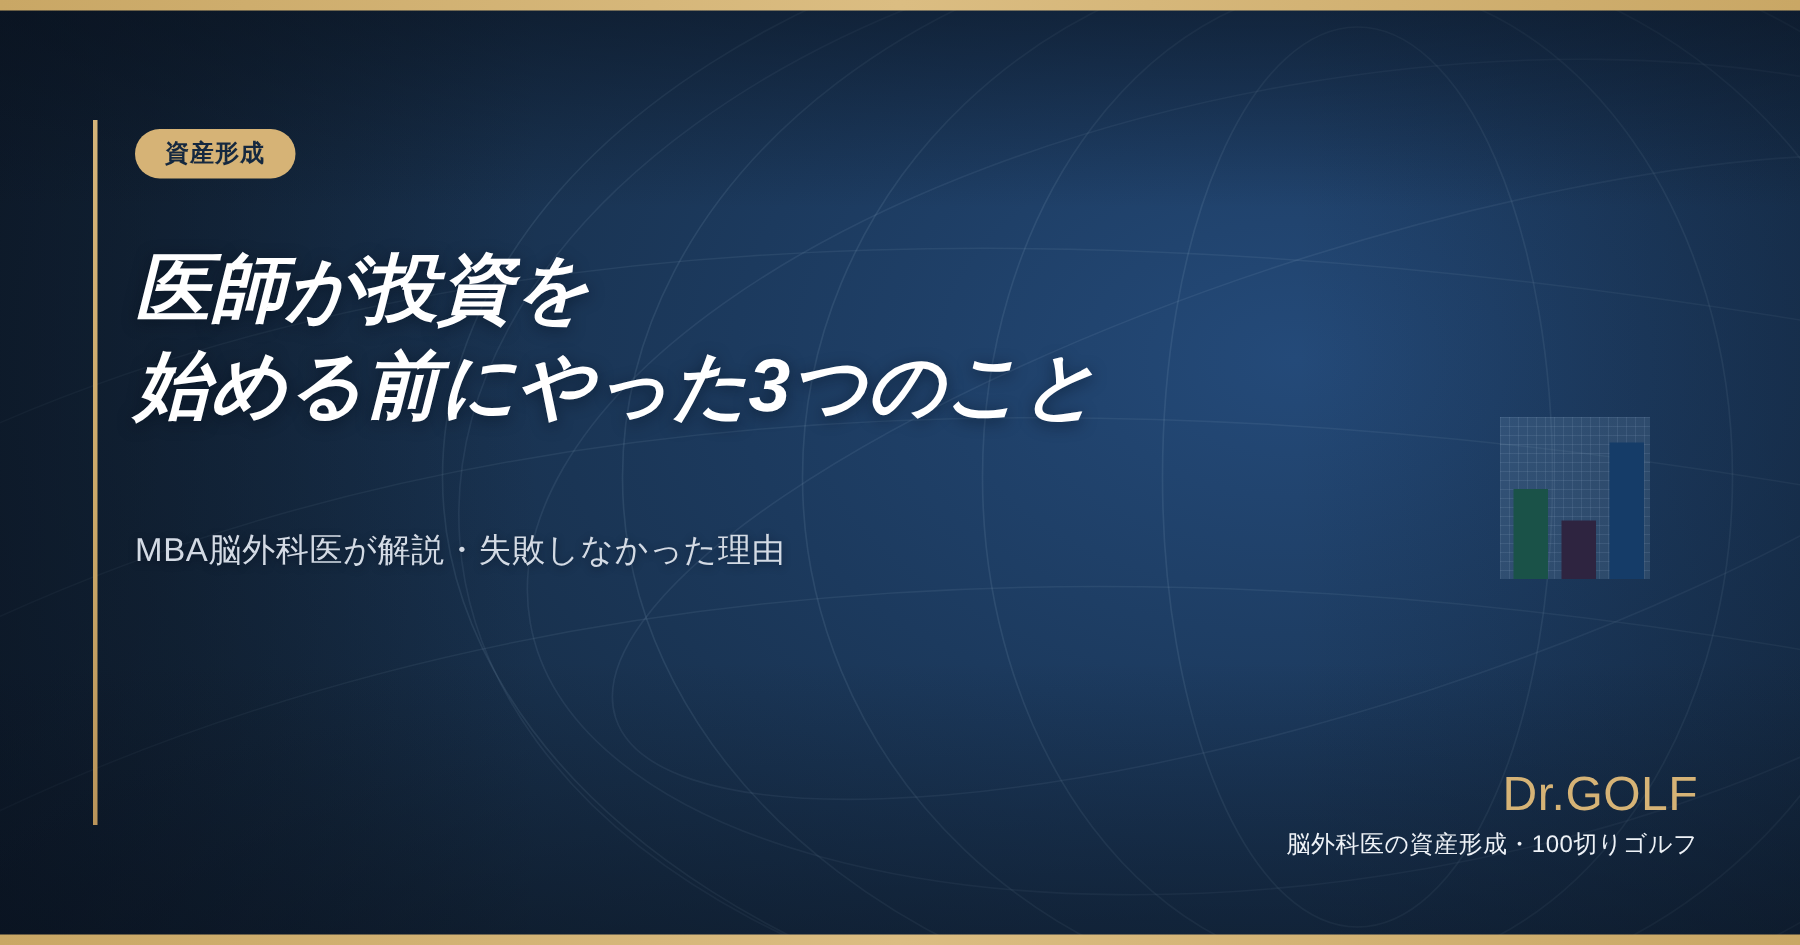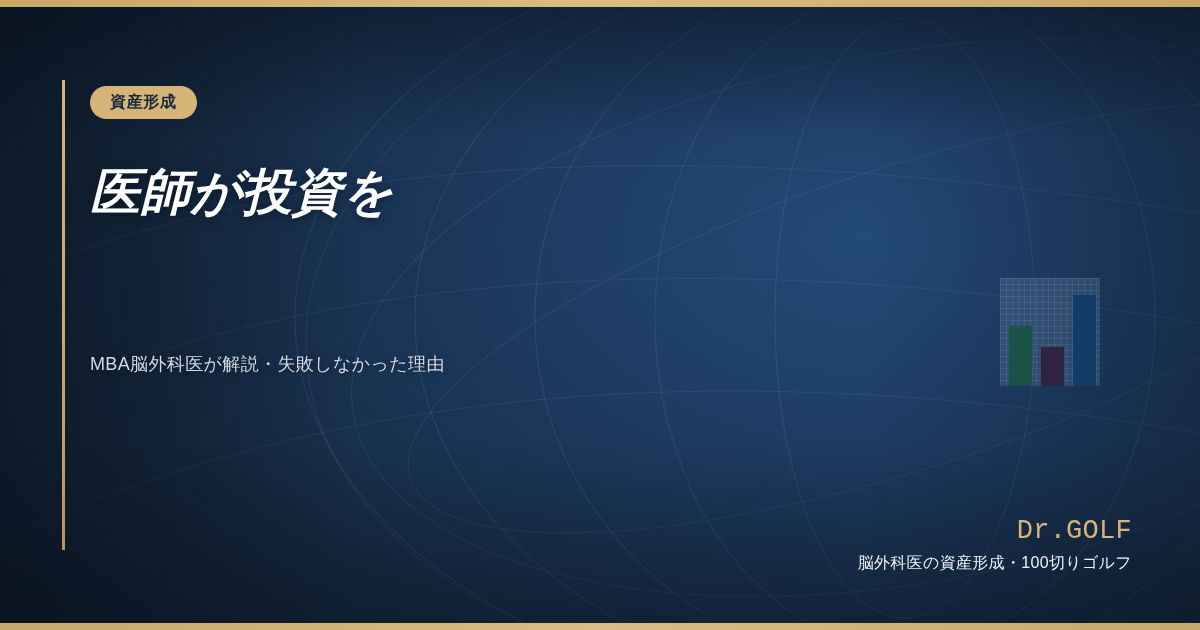--- a/index.html
+++ b/index.html
@@ -92,21 +92,21 @@
     text-shadow: 0 2px 10px rgba(4,12,24,0.50);
     white-space: nowrap;
   }
 
   
   .subtitle {
     position: absolute;
     left: 90px;
     top: 352px;
     color: #d3dae4;
-    font-size: 18px;
+    font-size: 22px;
     font-weight: normal;
     letter-spacing: 0.02em;
     white-space: nowrap;
     text-shadow: 0 1px 6px rgba(4,12,24,0.45);
   }
 
   
   .chart-deco {
     position: absolute;
     left: 1000px;
@@ -130,22 +130,22 @@
 
   
   .brand {
     position: absolute;
     right: 68px;
     bottom: 56px;
     text-align: right;
   }
   .brand-name {
     color: #d6b376;
-    font-family: Liberation Mono, monospace;
-    font-size: 27px;
+    font-family: Liberation Sans, sans-serif;
+    font-size: 32px;
     letter-spacing: 0.01em;
     line-height: 1.1;
     white-space: nowrap;
   }
   .brand-tagline {
     margin-top: 6px;
     color: #eef2f7;
     font-size: 16px;
     letter-spacing: 0.02em;
     white-space: nowrap;
@@ -186,20 +186,21 @@
   <div class="edge-bar edge-bottom"></div>
 
   <div class="accent-rule"></div>
 
   <div class="badge">
     <span>資産形成</span>
   </div>
 
   <div class="title-block">
     <div class="title-line">医師が投資を</div>
+    <div class="title-line">始める前にやった3つのこと</div>
   </div>
 
   <div class="subtitle">MBA脳外科医が解説・失敗しなかった理由</div>
 
   <div class="chart-deco">
     <div class="chart-panel"></div>
     <div class="chart-bar" style="left:9px; width:23px; height:60px; background:#1a5248;"></div>
     <div class="chart-bar" style="left:41px; width:23px; height:39px; background:#2e2440;"></div>
     <div class="chart-bar" style="left:73px; width:23px; height:91px; background:#153c68;"></div>
   </div>

